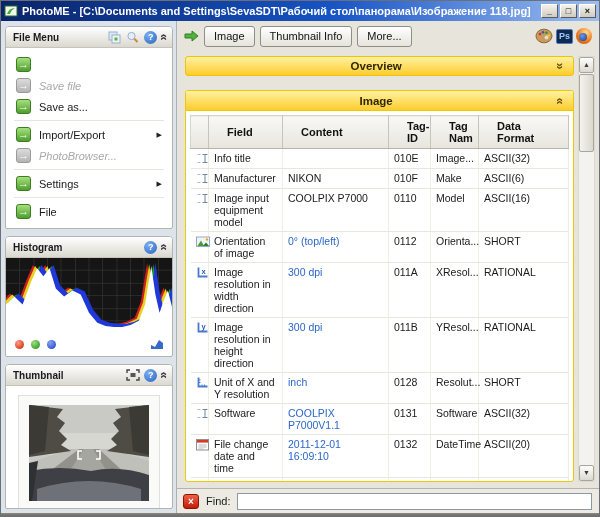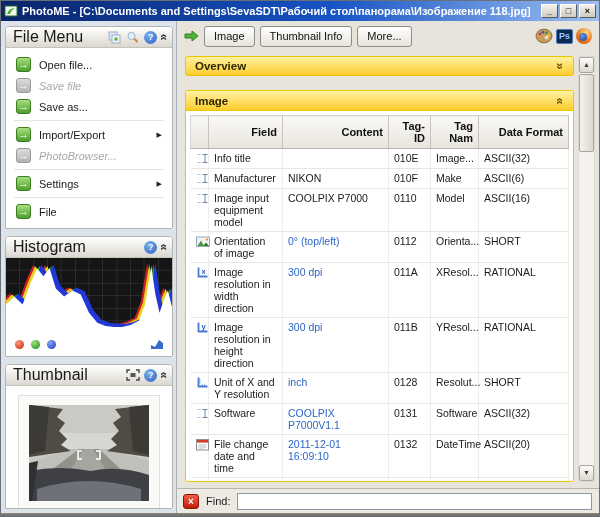--- a/index.html
+++ b/index.html
@@ -12,21 +12,21 @@
   .title-text { color:#fff; font-weight:bold; font-size:11px; flex:1; white-space:nowrap; overflow:hidden; }
   .win-btns { display:flex; gap:2px; }
   .win-btn { width:17px; height:14px; background:linear-gradient(#f4f2ec,#cfcbc0); border:1px solid; border-color:#ffffff #5a5a5a #5a5a5a #ffffff; font-size:9px; line-height:12px; text-align:center; font-weight:bold; color:#111; cursor:default; }
   .app-icon { display:block; }
 
   
   .main { flex:1; display:flex; min-height:0; }
   .sidebar { width:176px; flex:0 0 176px; background:#dde3ea; border-right:1px solid #a8b0ba; padding:5px 3px 4px 4px; display:flex; flex-direction:column; gap:7px; }
   .panel { background:#fff; border:1px solid #b4b4ae; border-radius:4px 4px 2px 2px; display:flex; flex-direction:column; overflow:hidden; }
   .panel-header { height:21px; flex:0 0 21px; background:linear-gradient(#ffffff,#dbd8d0); border-bottom:1px solid #c6c3bb; display:flex; align-items:center; padding:0 4px 0 7px; gap:4px; }
-  .panel-title { font-weight:normal; font-size:16px; flex:1; }
+  .panel-title { font-weight:bold; font-size:10px; flex:1; }
   .chev { display:inline-block; font-weight:bold; font-size:12px; color:#3a3a3a; line-height:10px; }
   .rot { transform:rotate(90deg); }
   .help-icon { width:13px; height:13px; border-radius:50%; background:radial-gradient(circle at 35% 30%,#7ab0f0,#2a62c0); color:#fff; font-size:9px; font-weight:bold; text-align:center; line-height:13px; flex:0 0 13px; }
 
   
   .menu-list { padding:6px 2px; }
   .menu-item { display:flex; align-items:center; gap:8px; padding:3px 8px; }
   .menu-arrow { width:15px; height:15px; flex:0 0 15px; border-radius:3px; background:linear-gradient(#a6e07e,#4f9e2e); border:1px solid #3d7d22; color:#fff; font-weight:bold; font-size:11px; line-height:13px; text-align:center; }
   .menu-item.disabled .menu-arrow { background:linear-gradient(#dcdcdc,#b4b4b4); border-color:#9a9a9a; }
   .menu-item.disabled .menu-label { color:#a8a8a8;font-style:italic; }
@@ -52,30 +52,30 @@
   .rightcol { flex:1; display:flex; flex-direction:column; min-width:0; }
   .tabbar { height:30px; flex:0 0 30px; display:flex; align-items:center; gap:5px; padding:0 7px; }
   .tab-btn { height:21px; padding:0 9px; font-size:11px; font-family:inherit; background:linear-gradient(#ffffff,#e6e3db); border:1px solid #8e8e88; border-radius:3px; color:#111; }
   .launchers { margin-left:auto; display:flex; gap:3px; align-items:center; }
   .ps-icon { width:17px; height:15px; background:#10294e; border:1px solid #4a7ac0; border-radius:2px; color:#9cc8ff; font-size:9px; font-weight:bold; text-align:center; line-height:13px; }
   .ff-icon { width:16px; height:16px; border-radius:50%; background:radial-gradient(circle at 62% 30%,#ffd080 8%,#f07818 55%,#b84606); position:relative; }
   .ff-icon::after { content:""; position:absolute; left:3px; top:5px; width:8px; height:8px; border-radius:50%; background:radial-gradient(circle at 40% 35%,#6a9ae0,#1a3a90); }
 
   .content-row { flex:1; display:flex; min-height:0; padding:5px 4px 6px 8px; }
   .content { flex:1; display:flex; flex-direction:column; min-width:0; }
-  .bar { height:20px; flex:0 0 20px; background:linear-gradient(#fff1a2,#fdcd2e); border:1px solid #ecc600; border-radius:3px; display:flex; align-items:center; padding:0 9px; }
+  .bar { height:20px; flex:0 0 20px; background:linear-gradient(#fff1a2,#fdcd2e); border:1px solid #ecc600; border-radius:3px; display:flex; align-items:center; padding:0 9px;text-align:center; }
   .bar-title { font-weight:bold; font-size:11.5px; color:#2e2800; flex:1; }
   .bar .chev { color:#6a5800; }
   .bar-overview { margin-bottom:7px; }
   .section-image { flex:1; margin-top:7px; border:1px solid #eec900; border-radius:3px; background:#fff; display:flex; flex-direction:column; min-height:0; overflow:hidden; }
   .section-image .bar { border:none; border-bottom:1px solid #eec900; border-radius:2px 2px 0 0; }
   .table-wrap { flex:1; overflow:hidden; padding:4px 4px 0; }
 
   table.exif { width:100%; border-collapse:collapse; table-layout:fixed; font-size:10.5px; }
-  table.exif thead td { background:linear-gradient(#f9f8f5,#e8e5de); font-weight:bold; font-size:11px; padding:4px 5px; border-right:1px solid #c8c4ba; border-bottom:1px solid #b8b4aa; border-top:1px solid #d8d5cd; color:#111;text-align:right; }
+  table.exif thead td { background:linear-gradient(#f9f8f5,#e8e5de); font-weight:bold; font-size:11px; padding:4px 18px; border-right:1px solid #c8c4ba; border-bottom:1px solid #b8b4aa; border-top:1px solid #d8d5cd; color:#111; }
   table.exif thead td:first-child { border-left:1px solid #d8d5cd; }
   table.exif tbody td { padding:3px 5px; vertical-align:top; border-bottom:1px solid #e8e6de; border-right:1px solid #efede6; line-height:12px; }
   td.c-icon { padding:3px 2px 0 3px; }
   td.c-icon svg { display:block; }
   .link { color:#2a66c8; }
   tr.row-muted td, tr.row-muted .link { color:#a2a09a; }
 
   
   .scrollbar { width:17px; flex:0 0 17px; margin-left:4px; display:flex; flex-direction:column; background:#f3f2ee; border:1px solid #dcd9d1; }
   .sb-btn { height:16px; flex:0 0 16px; background:linear-gradient(#fdfdfc,#dcd9d1); border:1px solid #a8a59b; border-radius:2px; font-size:7px; text-align:center; line-height:14px; color:#3a3a36; }
@@ -123,21 +123,20 @@
           <svg width="14" height="13" viewBox="0 0 14 13">
               <circle cx="5.5" cy="5" r="3.6" fill="#e7eefb" stroke="#9ab0cc"></circle>
               <path d="M8.3 7.8 L11.5 11" stroke="#cf8a2e" stroke-width="2"></path>
             </svg>
           <span class="help-icon">?</span>
           <span class="chev rot">«</span>
         </div>
         <div class="menu-list">
             <div class="menu-item">
               <span class="menu-arrow">→</span>
-              <span class="menu-label">Open file...</span>
             </div>
             <div class="menu-item disabled">
               <span class="menu-arrow">→</span>
               <span class="menu-label">Save file</span>
             </div>
             <div class="menu-item">
               <span class="menu-arrow">→</span>
               <span class="menu-label">Save as...</span>
             </div>
             <div class="menu-sep"></div>

